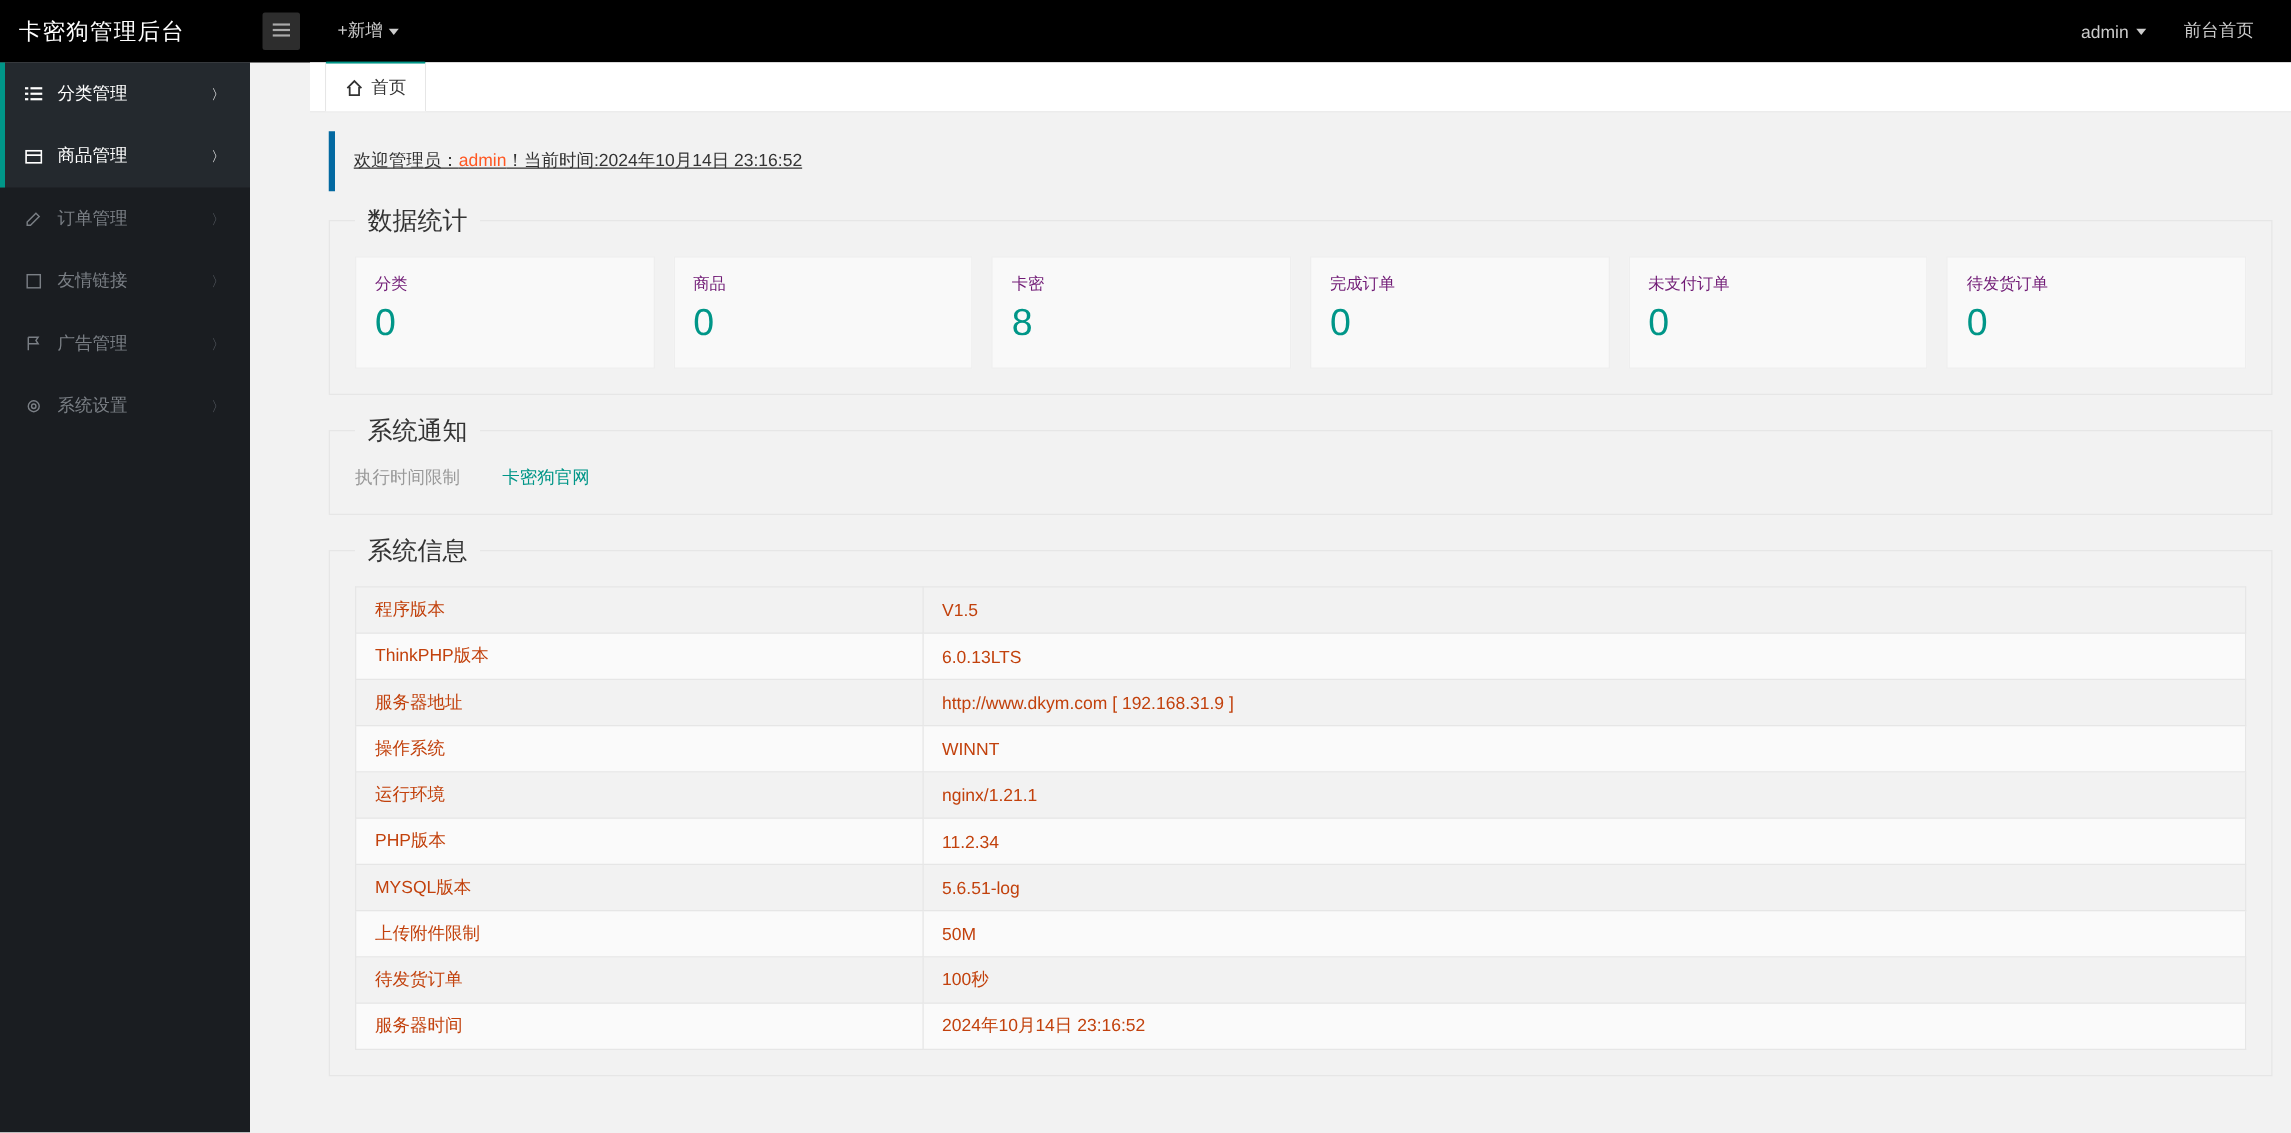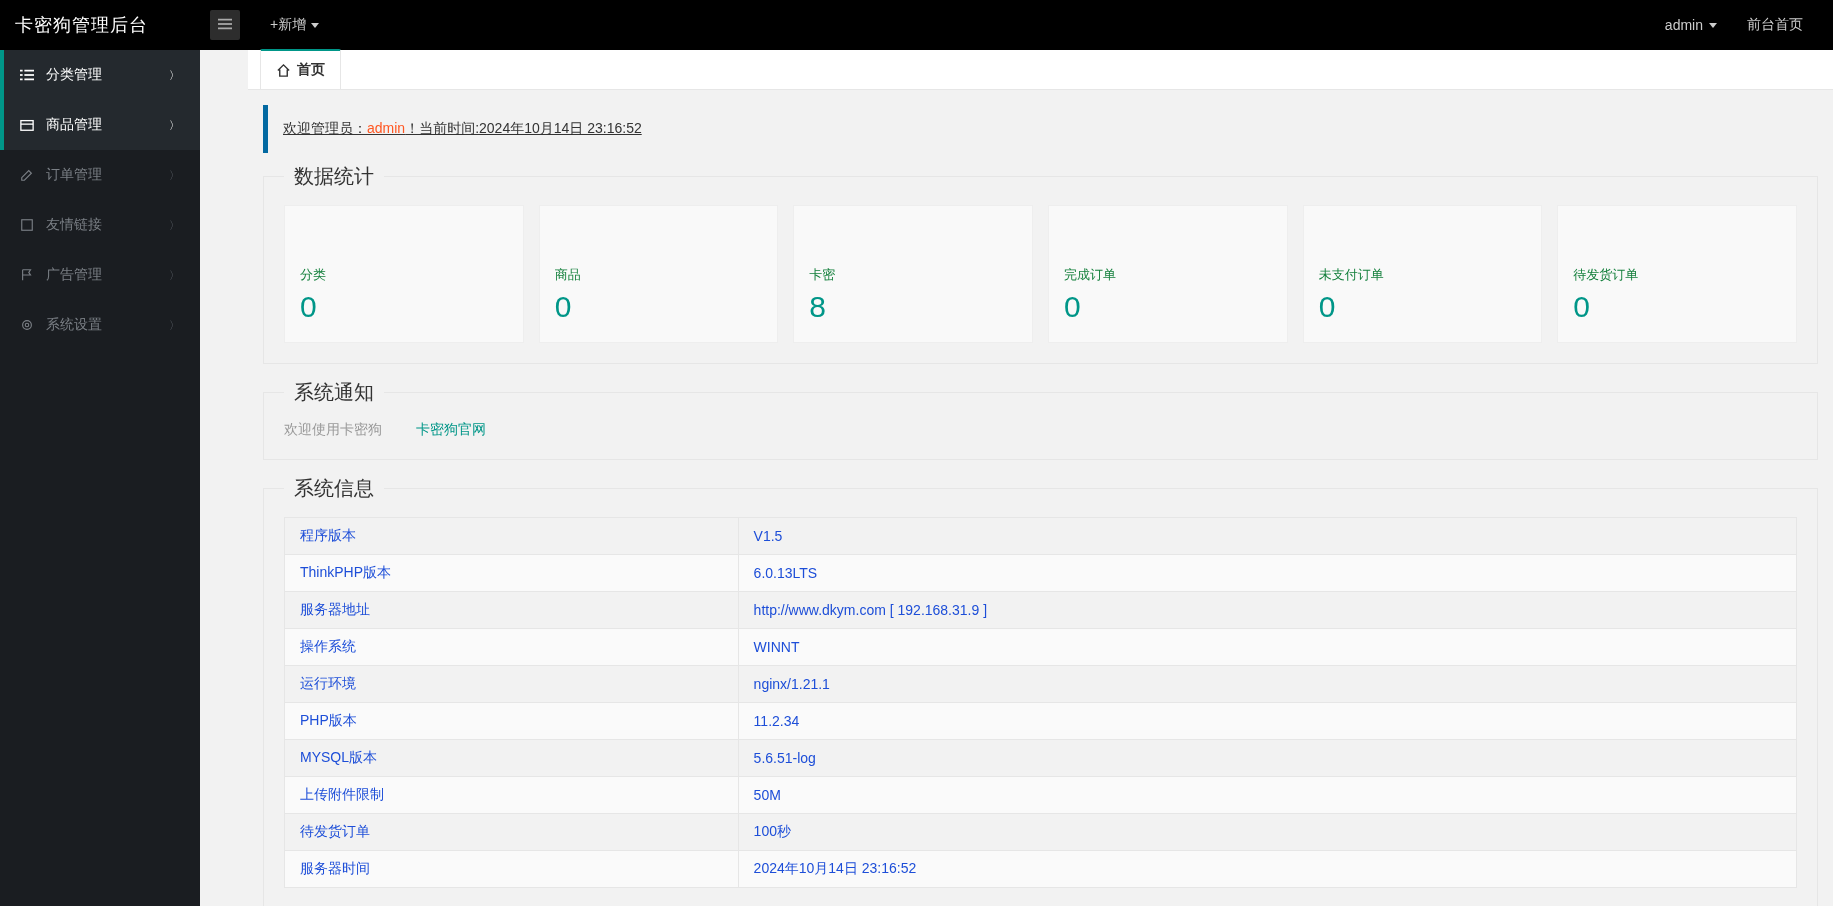--- a/index.html
+++ b/index.html
@@ -22,42 +22,42 @@
 .sidebar-item { height: 50px; display: flex; align-items: center; padding: 0 20px; color: #7a7f85; cursor: pointer; position: relative; }
 .sidebar-item.active { background: #24292e; color: #fff; }
 .sidebar-item.active::before { content: ""; position: absolute; left: 0; top: 0; bottom: 0; width: 4px; background: #009688; }
 .sidebar-item .icon { width: 14px; height: 14px; margin-right: 12px; display: inline-flex; align-items: center; justify-content: center; }
 .sidebar-item .icon svg { width: 14px; height: 14px; fill: currentColor; }
 .sidebar-item .chevron { margin-left: auto; font-size: 11px; color: #5a5f66; }
 .sidebar-item.active .chevron { color: #fff; }
 
 .main { flex: 1; background: #f2f2f2; }
 .tabs { background: #fff; border-bottom: 1px solid #e6e6e6; display: flex; align-items: center; height: 40px; padding-left: 12px; }
-.tab { height: 40px; display: flex; align-items: center; gap: 6px; padding: 16px 15px; border: 1px solid #e6e6e6; border-bottom: none; border-top: 2px solid #009688; background: #fff; font-size: 14px; color: #333; border-radius: 2px 2px 0 0; margin-top: -1px; font-weight: bold; }
+.tab { height: 40px; display: flex; align-items: center; gap: 6px; padding: 16px 15px; border: 1px solid #e6e6e6; border-bottom: none; border-top: 2px solid #009688; background: #fff; font-size: 14px; color: #333; border-radius: 2px 2px 0 0; margin-top: -1px; }
 .tab .icon { width: 15px; height: 15px; }
 .tab .icon svg { width: 15px; height: 15px; fill: none; stroke: #333; stroke-width: 1.5; }
 
 .content { padding: 15px; }
 
 .blockquote { background: #f2f2f2; border-left: 5px solid #0369a1; padding: 15px; margin-bottom: 10px; font-size: 14px; text-decoration: underline; }
 .blockquote .admin-name { color: #ff5722; }
 
 fieldset { border: 1px solid #e6e6e6; padding: 15px 20px 20px; margin-bottom: 15px; }
 legend { padding: 0 10px; font-size: 20px; color: #333; }
 
 .stats-grid { display: grid; grid-template-columns: repeat(6, 1fr); gap: 15px; }
 .stat-card { background: #f9f9f9; border: 1px solid #eee; padding: 12px 15px 18px; }
-.stat-label { font-size: 13px; color: #15803d; margin-bottom: 6px; margin-top: 48px; }
+.stat-label { font-size: 13px; color: #701a75; margin-bottom: 6px; }
 .stat-value { font-size: 30px; color: #009688; font-weight: 300; }
 
 .notice-link { color: #009688; text-decoration: none; margin-left: 30px; }
 .notice-text { color: #999; }
 
 .info-table { width: 100%; border-collapse: collapse; }
-.info-table td { border: 1px solid #e6e6e6; padding: 9px 15px; font-size: 14px; color: #1d4ed8; }
+.info-table td { border: 1px solid #e6e6e6; padding: 9px 15px; font-size: 14px; color: #c2410c; }
 .info-table td:first-child { width: 30%; }
 .info-table tr:nth-child(even) { background: #fafafa; }
 </style>
 </head>
 <body>
 
 <div class="header">
   <div class="logo">卡密狗管理后台</div>
   <div class="header-left">
     <div class="menu-toggle">
@@ -187,21 +187,21 @@
             <div class="stat-card">
               <div class="stat-label">待发货订单</div>
               <div class="stat-value">0</div>
             </div>
           </div>
       </fieldset>
 
       <fieldset>
         <legend>系统通知</legend>
         <div>
-          <span class="notice-text">欢迎使用卡密狗</span>
+          <span class="notice-text">执行时间限制</span>
           <a class="notice-link">卡密狗官网</a>
         </div>
       </fieldset>
 
       <fieldset>
         <legend>系统信息</legend>
         <table class="info-table">
           <tbody id="sysinfo-body">
               <tr>
                 <td>程序版本</td>

